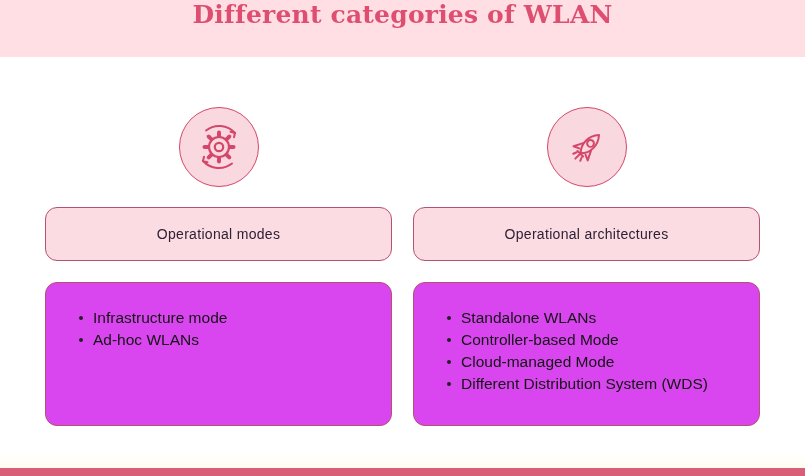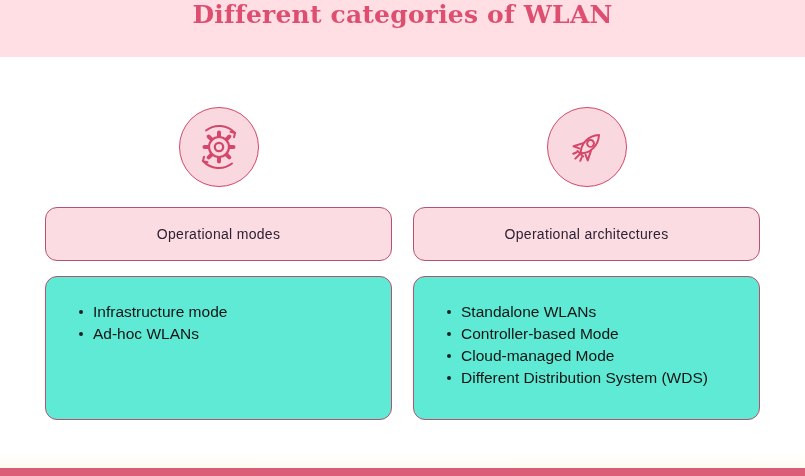--- a/index.html
+++ b/index.html
@@ -47,25 +47,25 @@
     background:#fbdce3;
     border:1px solid #b5526f;
     display:flex;align-items:center;justify-content:center;
   }
   .header-box span{
     font-size:14px;
     color:#2d2133;
     letter-spacing:.3px;
   }
   .content-box{
-    margin-top:15px;
+    margin-top:21px;
     width:100%;height:144px;
     box-sizing:border-box;
     border-radius:12px;
-    background:#5eead4;
+    background:#d946ef;
     border:1px solid #b5526f;
     padding:24px 12px 0 30px;
   }
   .content-box ul{list-style:none;margin:0;padding:0;}
   .content-box li{
     position:relative;
     padding-left:17px;
     font-size:15.5px;
     line-height:22px;
     color:#141414;

